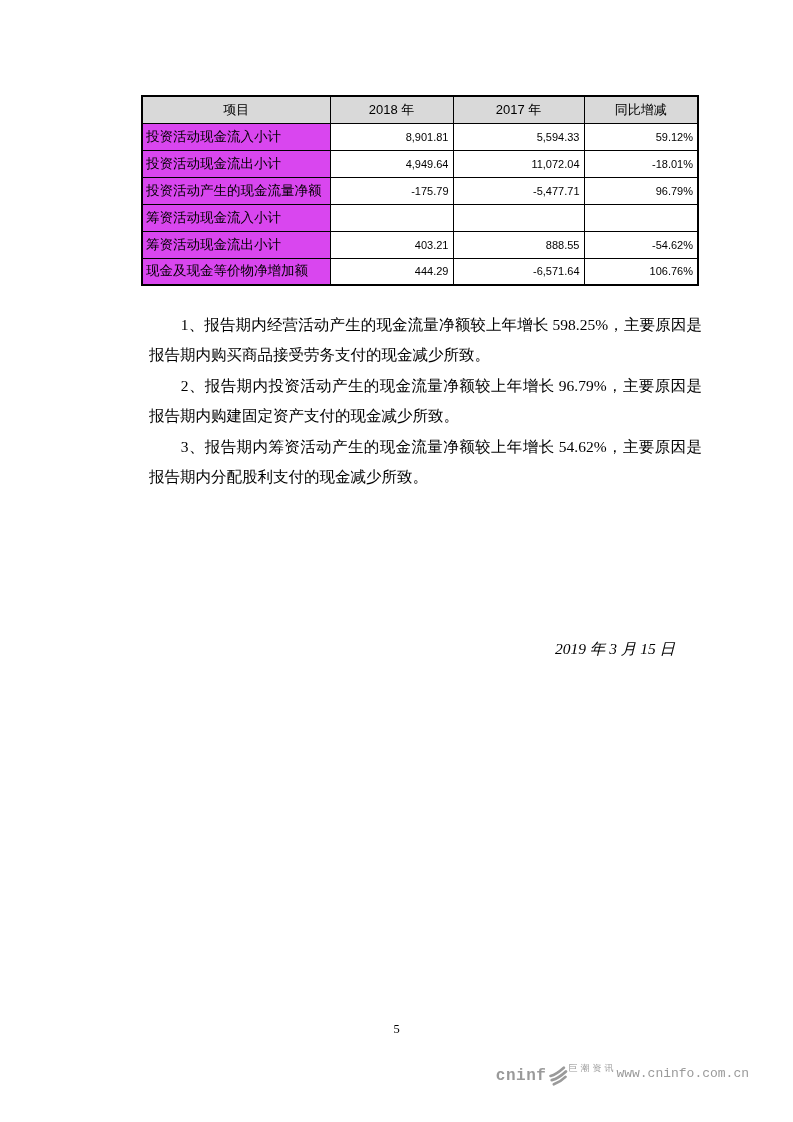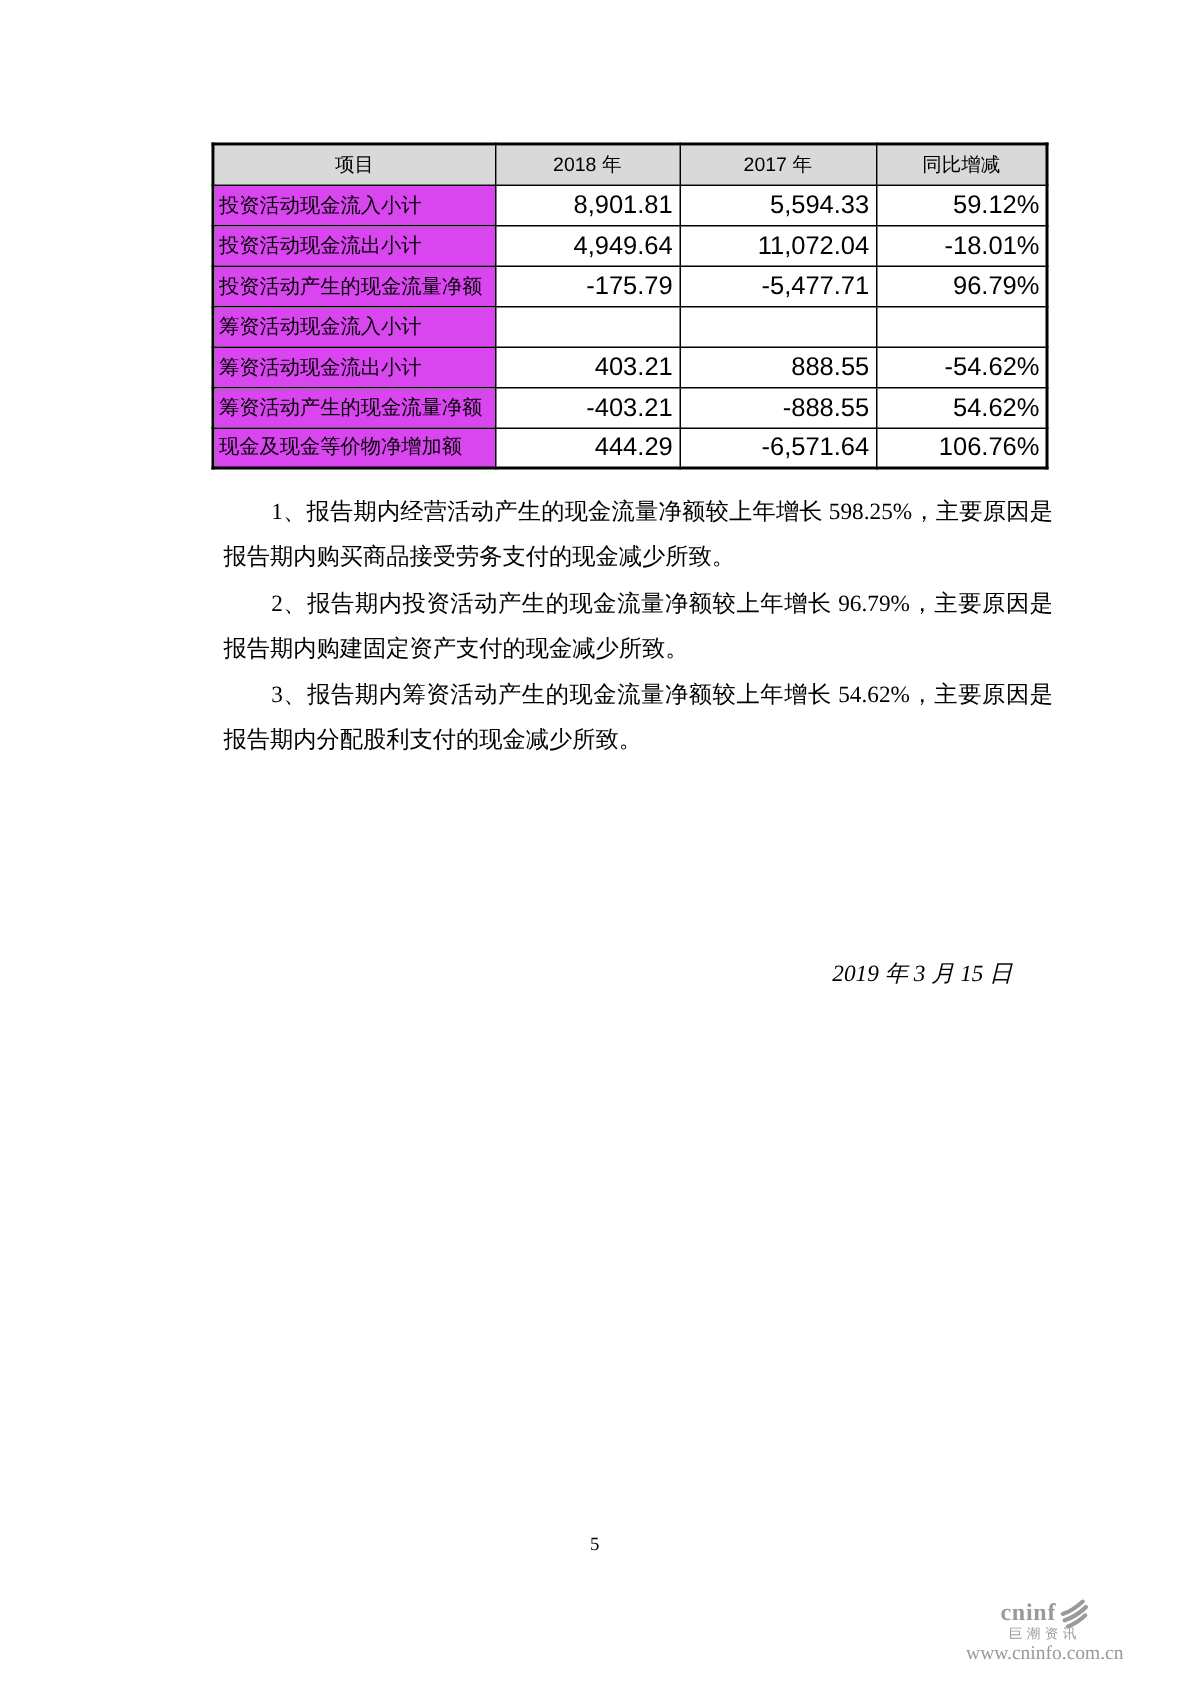--- a/index.html
+++ b/index.html
@@ -44,28 +44,28 @@
   .fin-table td.item-cell {
     background: #d946ef;
     text-align: left;
     padding-left: 3px;
     font-size: 13.5px;
   }
   .fin-table td.num-cell {
     background: #ffffff;
     text-align: right;
     font-family: "Liberation Sans", "DejaVu Sans", sans-serif;
-    font-size: 17px;
+    font-size: 11px;
   }
 
   
   .body-text {
     position: absolute;
     left: 120px;
-    top: 327px;
+    top: 310px;
     width: 553px;
     font-size: 15.5px;
     line-height: 30.4px;
     text-align: justify;
   }
   .body-text p { text-indent: 2.05em; }
 
   
   .date-line {
     position: absolute;
@@ -86,24 +86,24 @@
     text-align: center;
     font-size: 12.5px;
   }
 
   
   .footer-logo {
     position: absolute;
     top: 1066px;
     right: 15px;
     display: flex;
-    flex-direction: column;
-    align-items: center;
+    flex-direction: row;
+    align-items: flex-start;
     color: #9a9a9a;
-    font-family: Liberation Serif, serif;
+    font-family: Liberation Mono, monospace;
     line-height: 1.15;
   }
   .logo-row { display: flex; align-items: center; gap: 2px; }
   .logo-word {
     font-size: 16px;
     font-weight: bold;
     letter-spacing: 0.5px;
   }
   .logo-mark { width: 20px; height: 20px; display: block; }
   .logo-cn {
@@ -156,26 +156,20 @@
         <td class="item-cell">筹资活动现金流入小计</td>
         <td class="num-cell"></td>
         <td class="num-cell"></td>
         <td class="num-cell"></td>
       </tr>
       <tr>
         <td class="item-cell">筹资活动现金流出小计</td>
         <td class="num-cell">403.21</td>
         <td class="num-cell">888.55</td>
         <td class="num-cell">-54.62%</td>
-      </tr>
-      <tr>
-        <td class="item-cell">筹资活动产生的现金流量净额</td>
-        <td class="num-cell">-403.21</td>
-        <td class="num-cell">-888.55</td>
-        <td class="num-cell">54.62%</td>
       </tr>
       <tr>
         <td class="item-cell">现金及现金等价物净增加额</td>
         <td class="num-cell">444.29</td>
         <td class="num-cell">-6,571.64</td>
         <td class="num-cell">106.76%</td>
       </tr>
     </tbody>
   </table>
 

